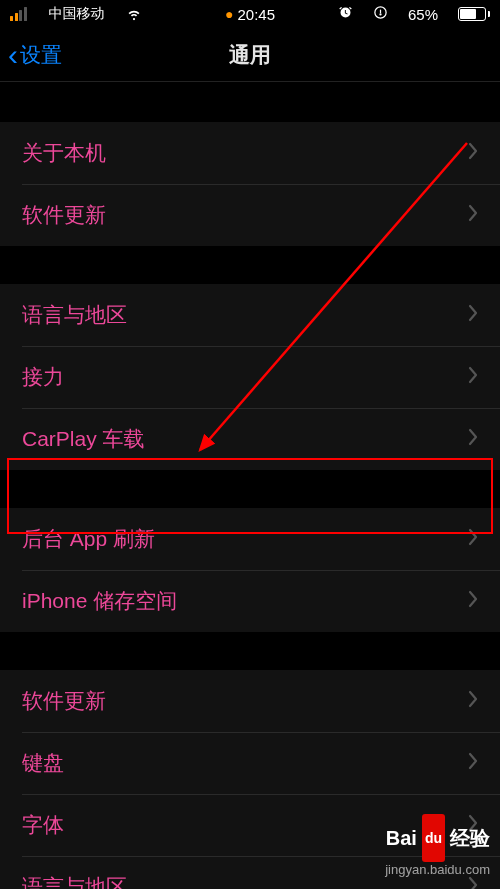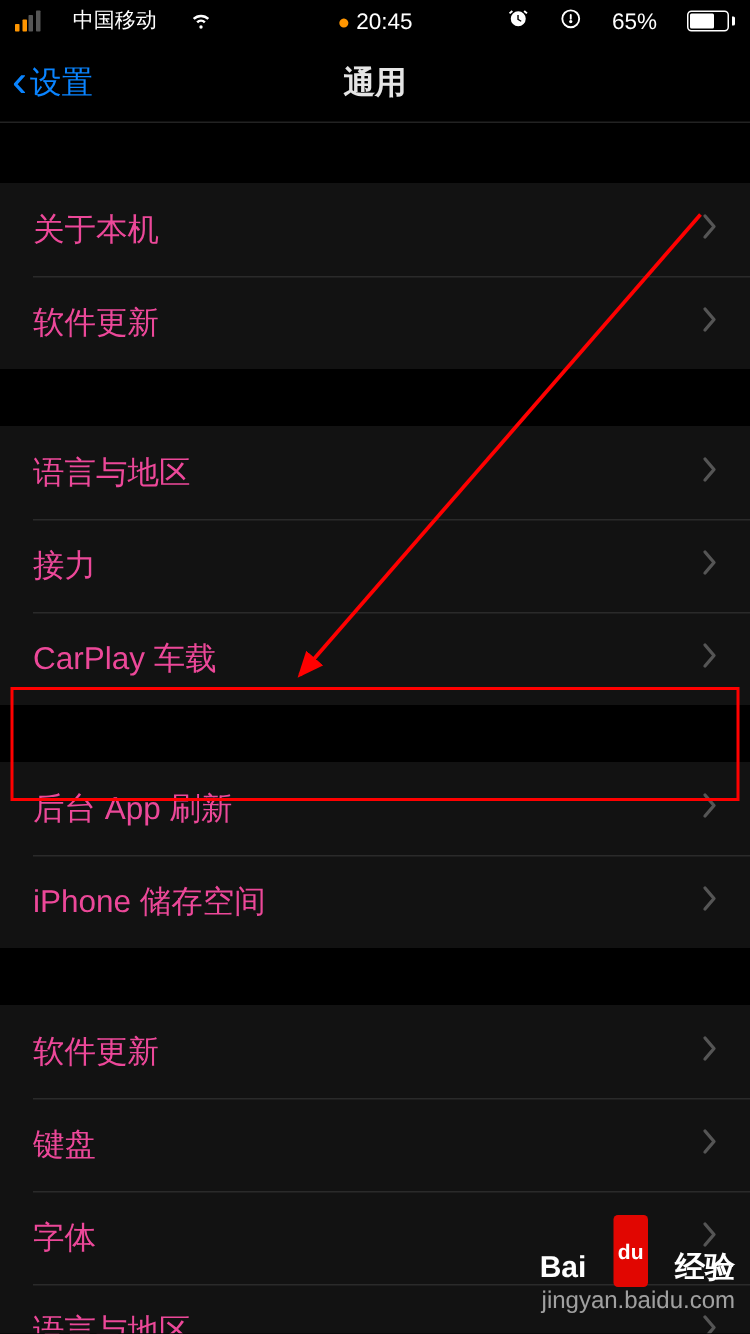--- a/index.html
+++ b/index.html
@@ -104,23 +104,23 @@
 
   .watermark {
     position: absolute;
     right: 10px;
     bottom: 10px;
     text-align: right;
     color: rgba(255,255,255,0.7);
     font-size: 12px;
     line-height: 1.3;
   }
-  .watermark .brand { font-size: 20px; font-weight:600; color:#fff; display:flex; align-items:flex-end; justify-content:flex-end; gap:18px;}
+  .watermark .brand { font-size: 20px; font-weight:600; color:#fff; display:flex; align-items:center; justify-content:flex-end; gap:5px;}
   .watermark .du { background:#e10601; color:#fff; padding:15px 3px; border-radius:3px; font-size:14px;}
-  .watermark .url { font-size:16px; color:rgba(255,255,255,0.6);}
+  .watermark .url { font-size:13px; color:rgba(255,255,255,0.6);}
 </style>
 </head>
 <body>
 
 <div class="status-bar">
   <div class="status-left">
     <span class="signal-bars">
       <span class="bar b1 on"></span>
         <span class="bar b2 on"></span>
         <span class="bar b3"></span>

